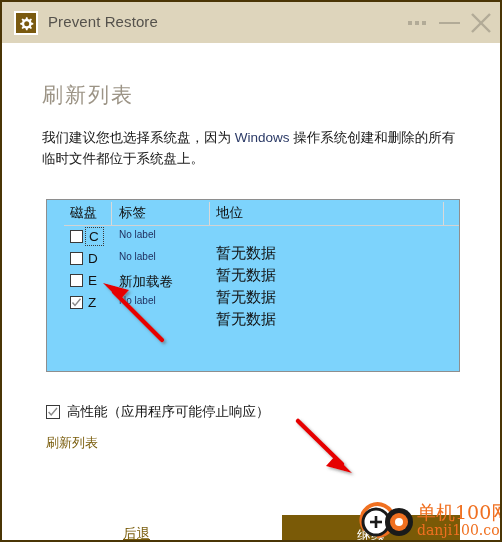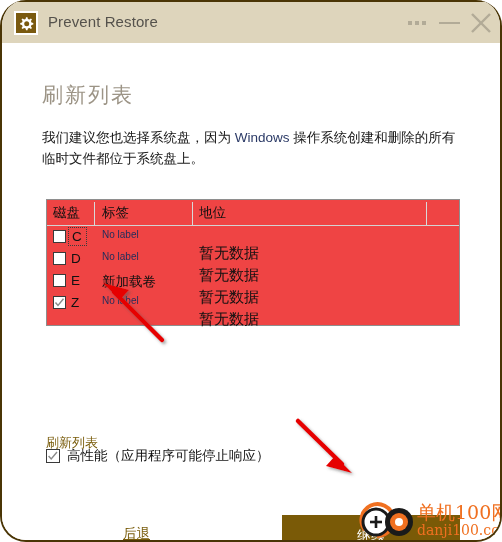--- a/index.html
+++ b/index.html
@@ -16,21 +16,20 @@
     position: relative;
     width: 502px;
     height: 542px;
     box-sizing: border-box;
     background: #ffffff;
     border-left: 2px solid #4a3505;
     border-right: 2px solid #4a3505;
     border-bottom: 2px solid #4a3505;
     border-top: 0;
     overflow: hidden;
-    border-radius: 26px;
   }
 
   
   #titlebar {
     position: absolute;
     left: 0; top: 0;
     width: 498px;
     height: 43px;
     background: #ded5bc;
     border-top: 2px solid #4a3505;
@@ -110,24 +109,25 @@
   #intro .win {
     color: #2b3a66;
     margin-top: 8px;
   }
 
   
   #drive-table {
     position: absolute;
     left: 44px; top: 156px;
     width: 414px;
-    height: 127px;
+    height: 173px;
     border: 1px solid #8e8e8e;
     box-sizing: border-box;
-    background: #ef4444;
+    background: #7dd3fc;
+    padding-left: 17px;
   }
   #table-header {
     position: relative;
     height: 25px;
     border-bottom: 1px solid #d3d3d3;
   }
   #table-header .th {
     position: absolute;
     top: 4px;
     font-size: 13.5px;
@@ -192,21 +192,20 @@
     color: #111111;
     white-space: nowrap;
   }
 
   
   #perf-option {
     position: absolute;
     left: 44px; top: 360px;
     display: flex;
     align-items: center;
-    margin-top: 44px;
   }
   #perf-cb {
     position: relative;
     width: 14px; height: 14px;
     border: 1px solid #3a3a3a;
     box-sizing: border-box;
     background: #fff;
     margin-right: 7px;
   }
   #perf-cb svg { position: absolute; left: 0; top: 0; display: block; }

